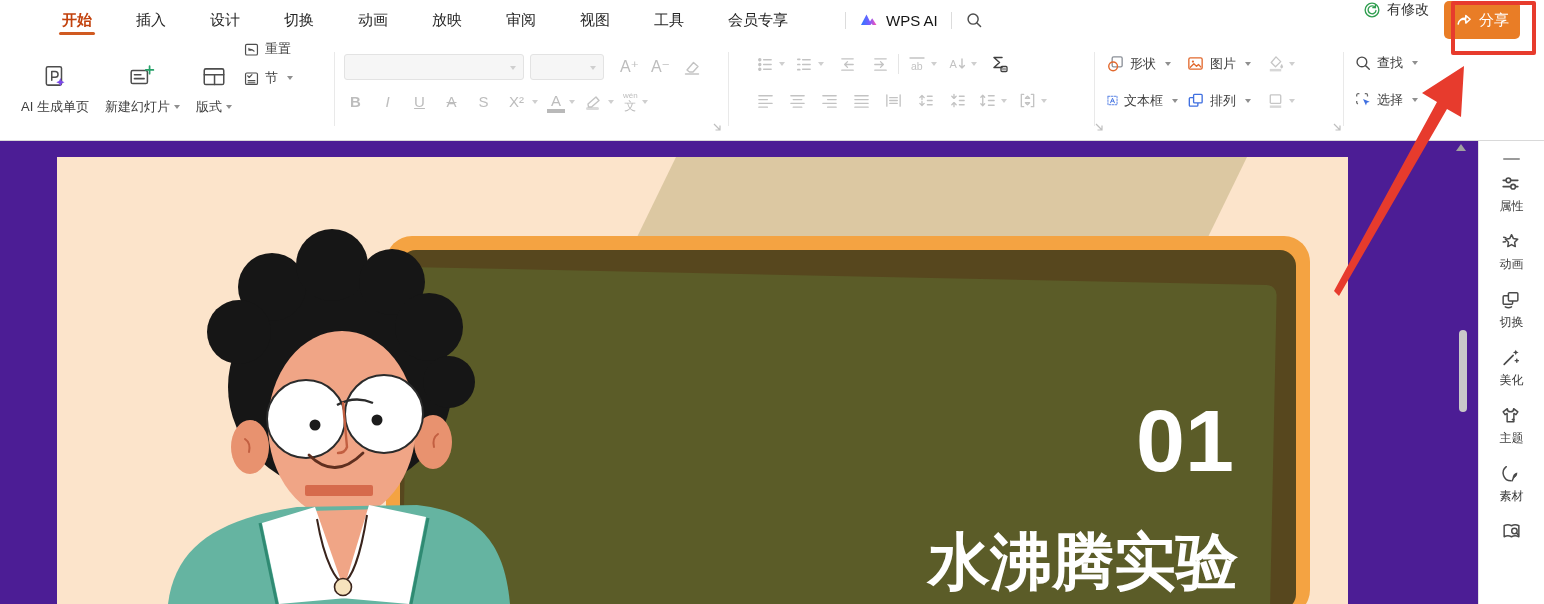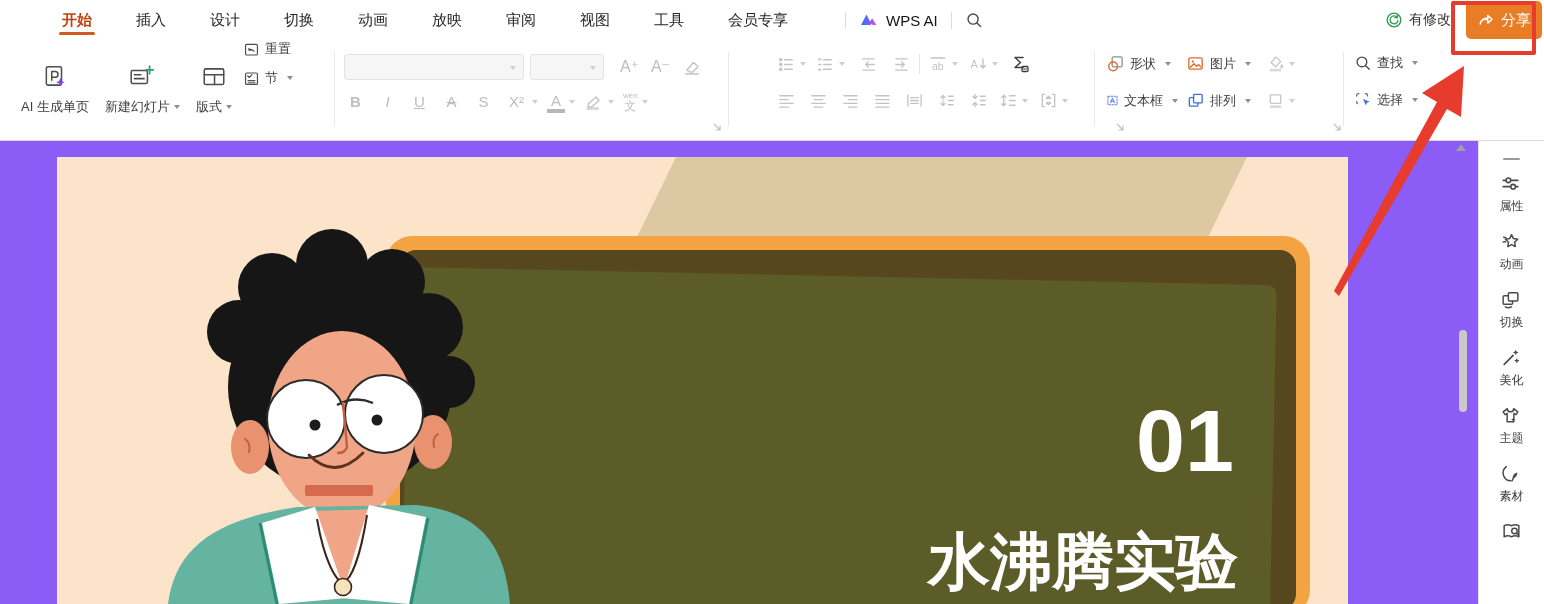--- a/index.html
+++ b/index.html
@@ -6,21 +6,21 @@
 html,body{width:1544px;height:604px;overflow:hidden}
 body{position:relative;font-family:"Liberation Sans","DejaVu Sans",sans-serif;background:#fff;-webkit-font-smoothing:antialiased}
 svg{display:block}
 
 .menubar{position:absolute;top:0;left:0;right:0;height:40px;background:#fff;display:flex;align-items:center;padding-left:62px;z-index:5}
 .tab{font-size:15px;color:#262626;margin-right:44px;line-height:40px;position:relative;white-space:nowrap;cursor:default}
 .tab.active{color:#c2410c;font-weight:bold}
 .tab.active::after{content:"";position:absolute;left:-3px;right:-3px;bottom:5px;height:3px;background:#d05a21;border-radius:2px}
 .vdiv{width:1px;height:17px;background:#dcdcdc;margin:0 13px}
 .wpsai{display:flex;align-items:center;gap:7px;font-size:15px;color:#141414;white-space:nowrap}
-.menu-right{margin-left:auto;display:flex;align-items:center;padding-right:2px}
+.menu-right{margin-left:auto;display:flex;align-items:flex-start;padding-right:24px}
 .modified{display:flex;align-items:center;gap:6px;font-size:14px;color:#333;margin-right:15px;white-space:nowrap}
 .share-btn{width:76px;height:38px;background:#e97d26;border:none;border-radius:5px;color:#fff;font-size:15px;display:flex;align-items:center;justify-content:center;gap:6px;font-family:inherit;white-space:nowrap}
 
 .ribbon{position:absolute;top:40px;left:0;right:0;height:101px;background:#fff;border-bottom:1px solid #d9d9d9;z-index:4}
 .g{position:absolute;top:0;height:100%}
 .gdiv{position:absolute;top:12px;bottom:14px;width:1px;background:#e9e9e9}
 .bigbtn{display:flex;flex-direction:column;align-items:center;justify-content:center;gap:8px;height:100%;padding:0 5px;cursor:default}
 .lbl{font-size:13px;color:#3d3d3d;display:flex;align-items:center;white-space:nowrap}
 .smallcol{display:flex;flex-direction:column;gap:11px;justify-content:flex-start;height:100%}
 .smallbtn{display:flex;align-items:center;gap:5px;font-size:13px;color:#3d3d3d;white-space:nowrap}
@@ -28,21 +28,21 @@
 .caret.dis{border-top-color:#cfcfcf}
 .r1{position:absolute;top:14px;left:0;display:flex;align-items:center}
 .r2{position:absolute;top:51px;left:0;display:flex;align-items:center}
 .combo{height:26px;background:#f6f6f6;border:1px solid #e3e3e3;border-radius:3px;position:relative}
 .combo .caret{position:absolute;right:7px;top:11px}
 .fmt{font-size:15px;color:#bdbdbd;width:23px;text-align:center;line-height:22px}
 .mini{display:flex;align-items:center}
 .launcher{position:absolute;top:82px;color:#bfbfbf}
 .ivd{width:1px;height:20px;background:#e5e5e5;margin:0 8px}
 
-.canvas{position:absolute;top:141px;left:0;width:1478px;bottom:0;background:#8b5cf6}
+.canvas{position:absolute;top:141px;left:0;width:1478px;bottom:0;background:#4c1d95}
 .slide{position:absolute;left:57px;top:16px;width:1291px;height:447px;background:#fce4cb;overflow:hidden}
 .scroll-up{position:absolute;left:1456px;top:3px;width:0;height:0;border-left:5px solid transparent;border-right:5px solid transparent;border-bottom:7px solid #a0a0a0}
 .thumb{position:absolute;left:1459px;top:189px;width:8px;height:82px;background:#c9c9c9;border-radius:4px}
 
 .sidebar{position:absolute;top:141px;right:0;width:66px;bottom:0;background:#fff;border-left:1px solid #e2e2e2;display:flex;flex-direction:column;align-items:center;z-index:4}
 .handle{width:17px;height:2px;background:#9a9a9a;border-radius:1px;margin:17px 0 13px}
 .sbitem{display:flex;flex-direction:column;align-items:flex-start;gap:4px;margin-bottom:16px;font-size:12px;color:#3b3b3b;cursor:default}
 
 .red-box{position:absolute;left:1451px;top:1px;width:85px;height:54px;border:4px solid #e73b2d;border-radius:2px;z-index:40;pointer-events:none}
 .arrow-overlay{position:absolute;inset:0;z-index:39;pointer-events:none}
@@ -197,21 +197,21 @@
           <i class="caret dis"></i>
       </span>
     </div>
     <svg class="launcher" style="left:368px" width="10" height="10" viewBox="0 0 10 10" fill="none" stroke="currentColor" stroke-width="1.2">
         <path d="M2,2 L8,8 M8,3.5 V8 H3.5"></path>
       </svg>
   </div>
 
   <div class="gdiv" style="left:728px"></div>
 
-  <div class="g" style="left:777px;width:350px">
+  <div class="g" style="left:756px;width:350px">
     <div class="r1">
       <span class="mini">
         <svg width="19" height="19" viewBox="0 0 20 20" fill="none" stroke="#c3c3c3" stroke-width="1.4" stroke-linecap="round">
           <circle cx="4" cy="5" r="1.1" fill="#c3c3c3"></circle>
             <circle cx="4" cy="10" r="1.1" fill="#c3c3c3"></circle>
             <circle cx="4" cy="15" r="1.1" fill="#c3c3c3"></circle>
           <path d="M8,5 h8 M8,10 h8 M8,15 h8"></path>
         </svg>
           <i class="caret dis"></i>
       </span>

